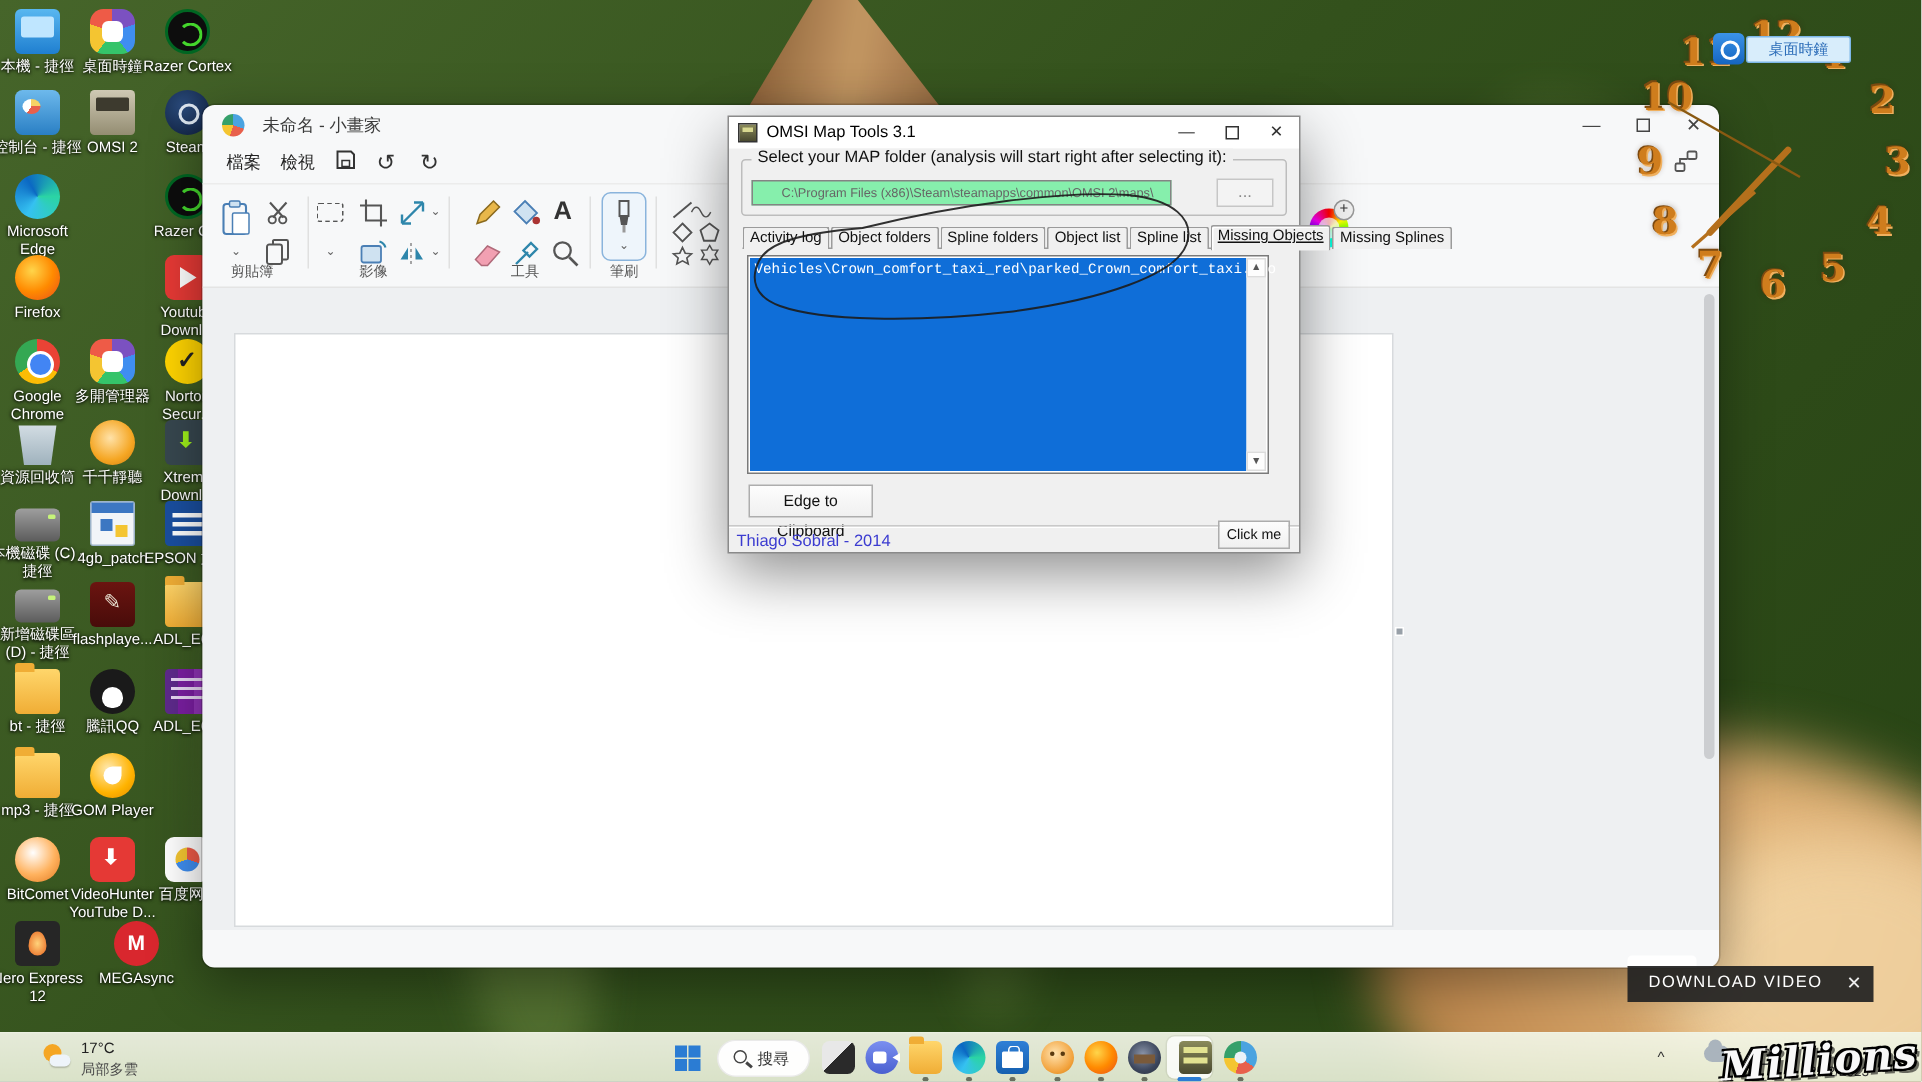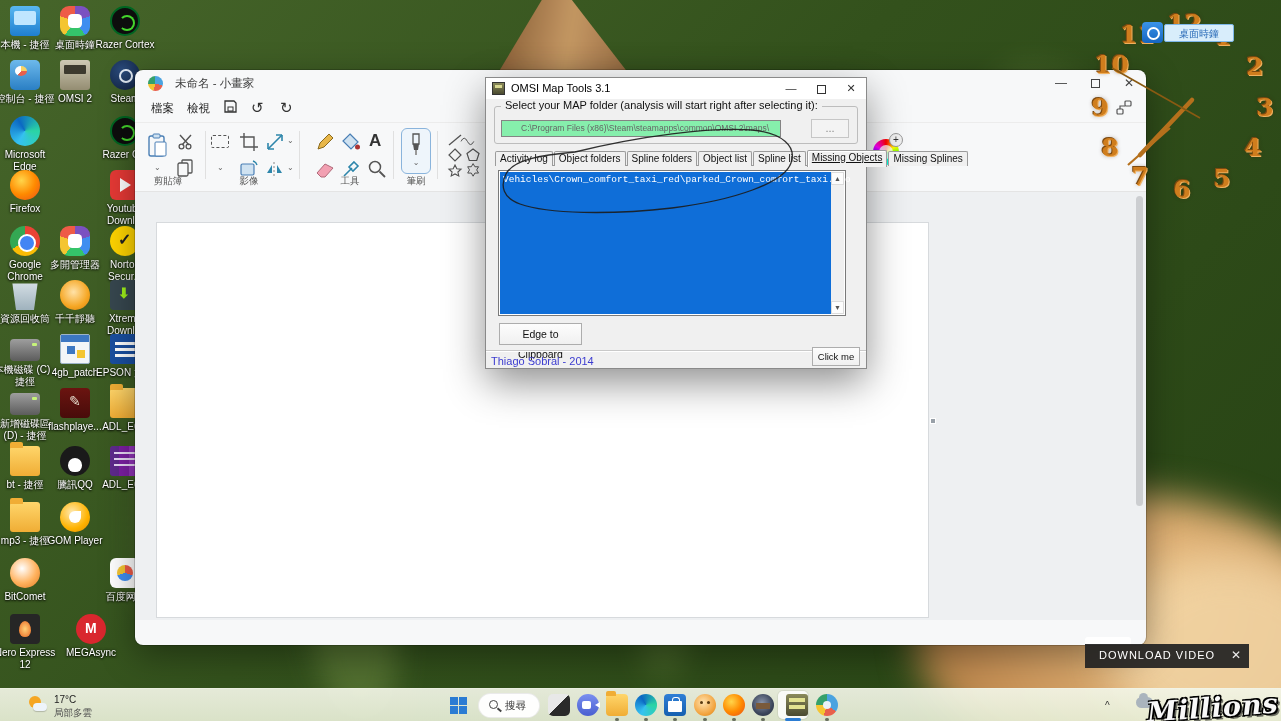--- a/index.html
+++ b/index.html
@@ -282,20 +282,24 @@
       <span class="dlbl">flashplaye...</span>
     </div>
   <div class="dicon" style="left:42px;top:446px">
       <span class="di k-qq"></span>
       <span class="dlbl">騰訊QQ</span>
     </div>
   <div class="dicon" style="left:42px;top:502px">
       <span class="di k-gom"></span>
       <span class="dlbl">GOM Player</span>
     </div>
+  <div class="dicon" style="left:42px;top:558px">
+      <span class="di k-vh"></span>
+      <span class="dlbl">VideoHunter YouTube D...</span>
+    </div>
   <div class="dicon" style="left:58px;top:614px">
       <span class="di k-mega"></span>
       <span class="dlbl">MEGAsync</span>
     </div>
 
   <div class="dicon" style="left:92px;top:6px">
       <span class="di k-razer"></span>
       <span class="dlbl">Razer Cortex</span>
     </div>
   <div class="dicon" style="left:92px;top:60px">

